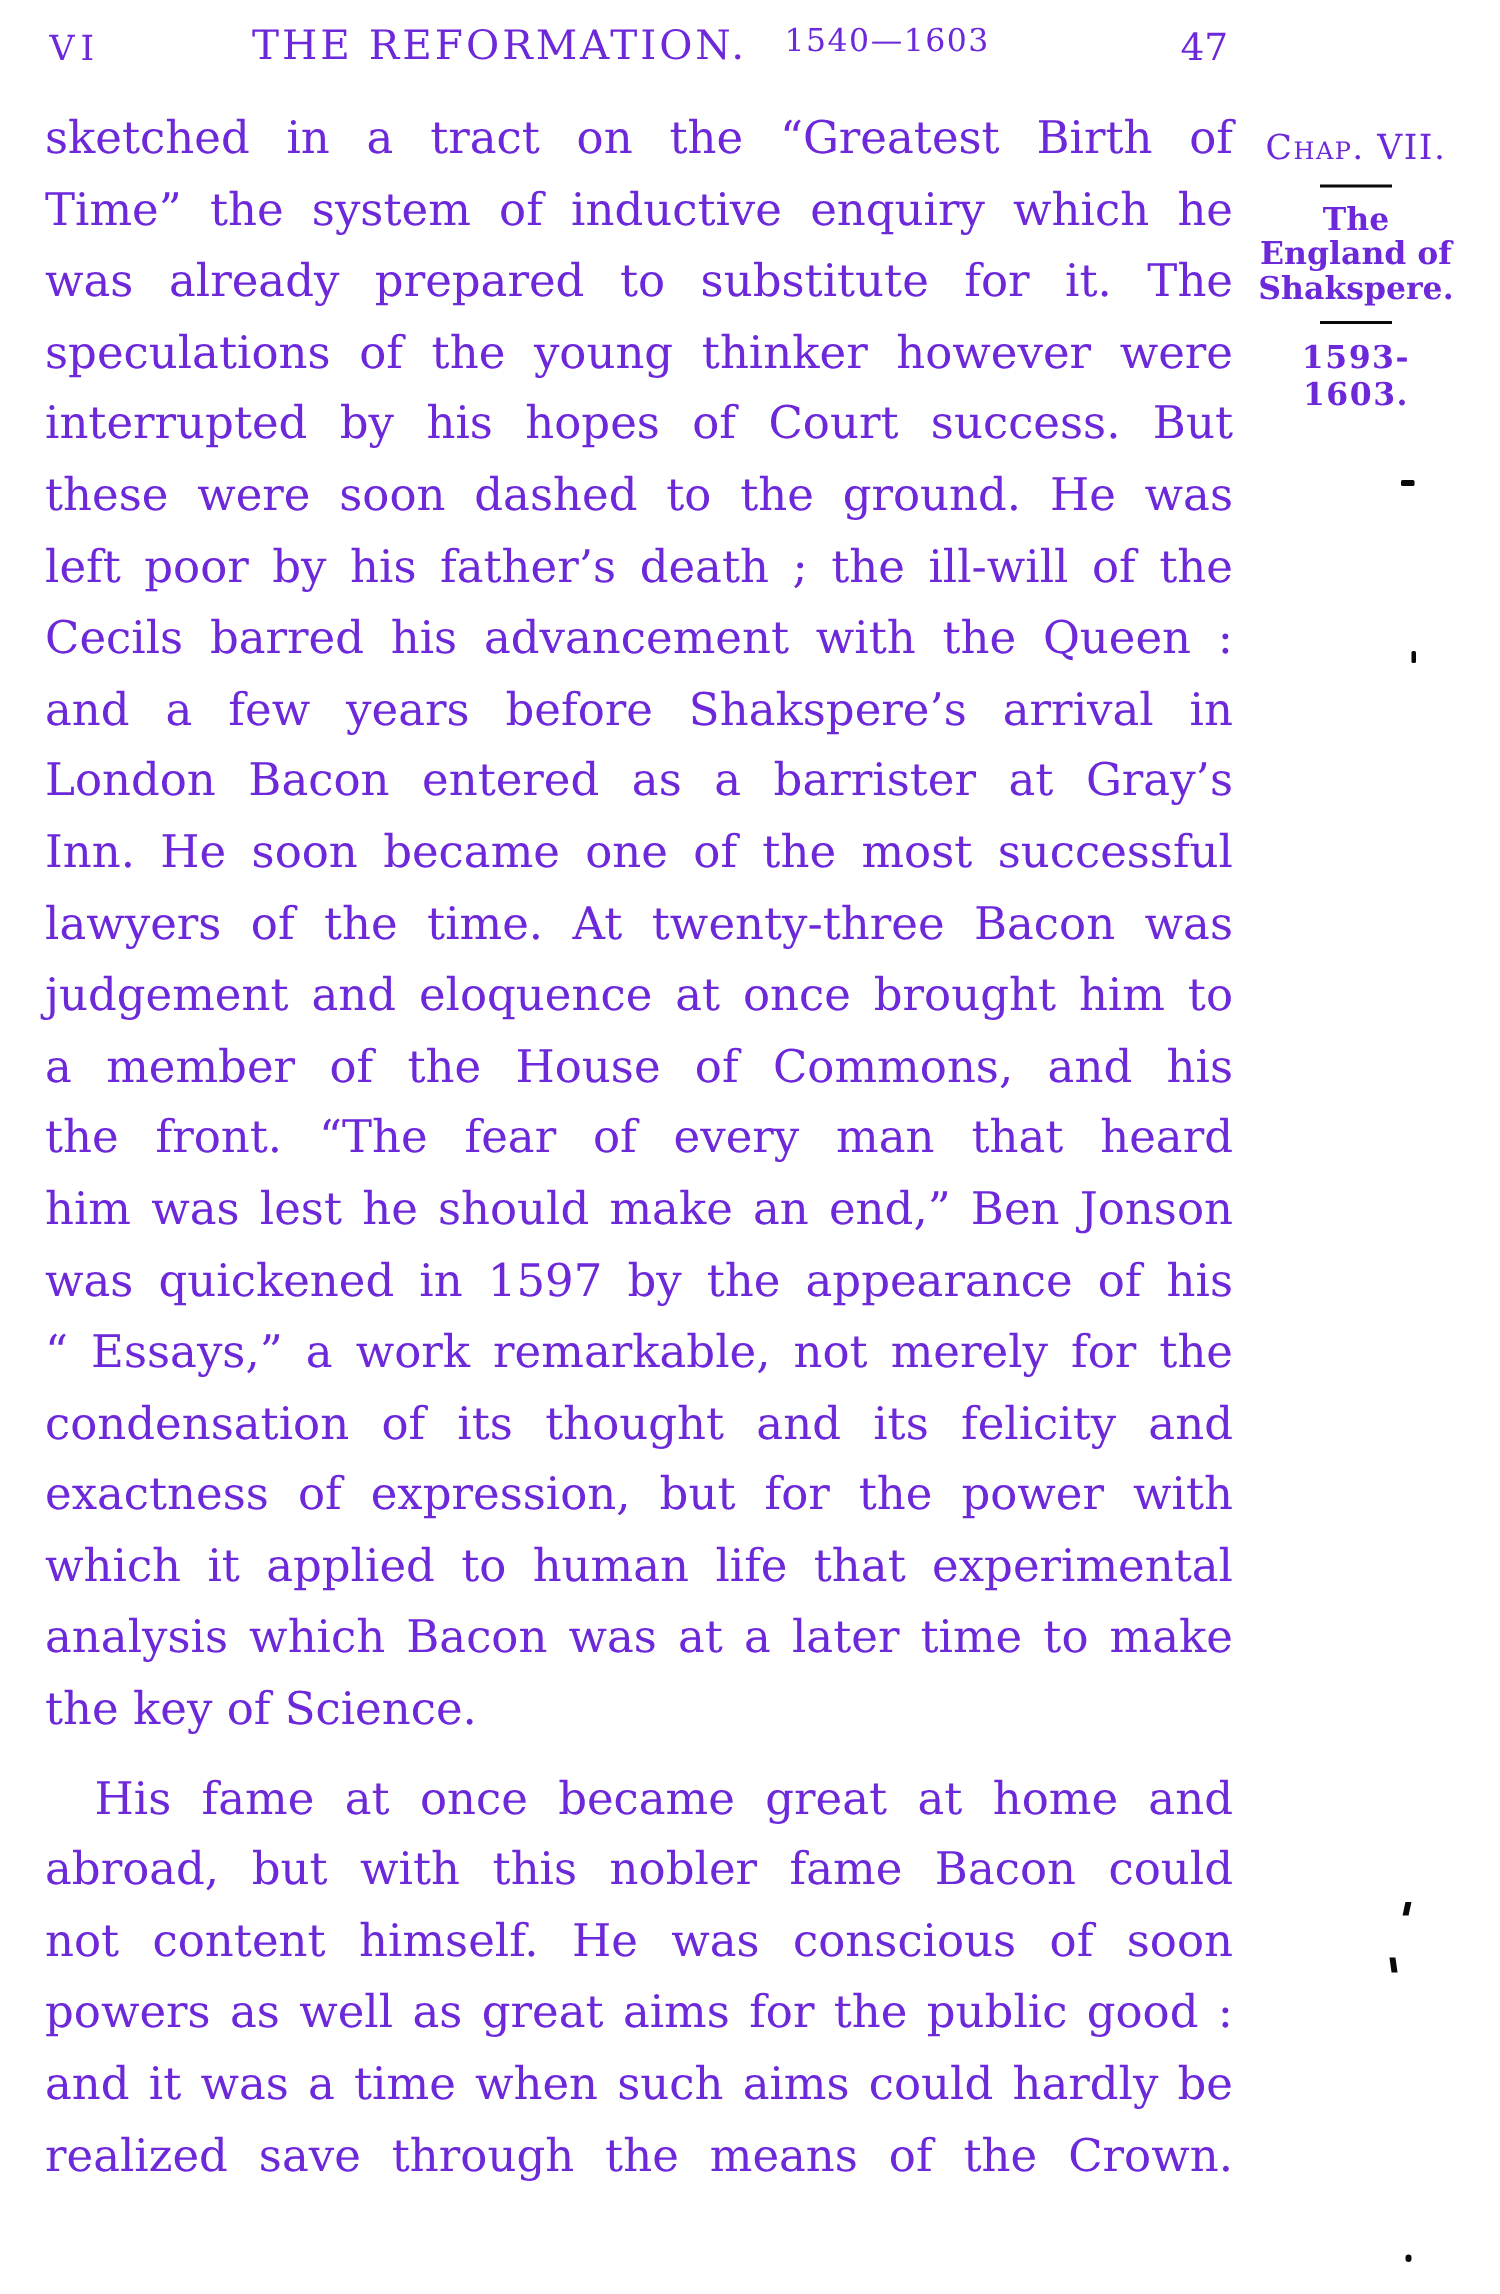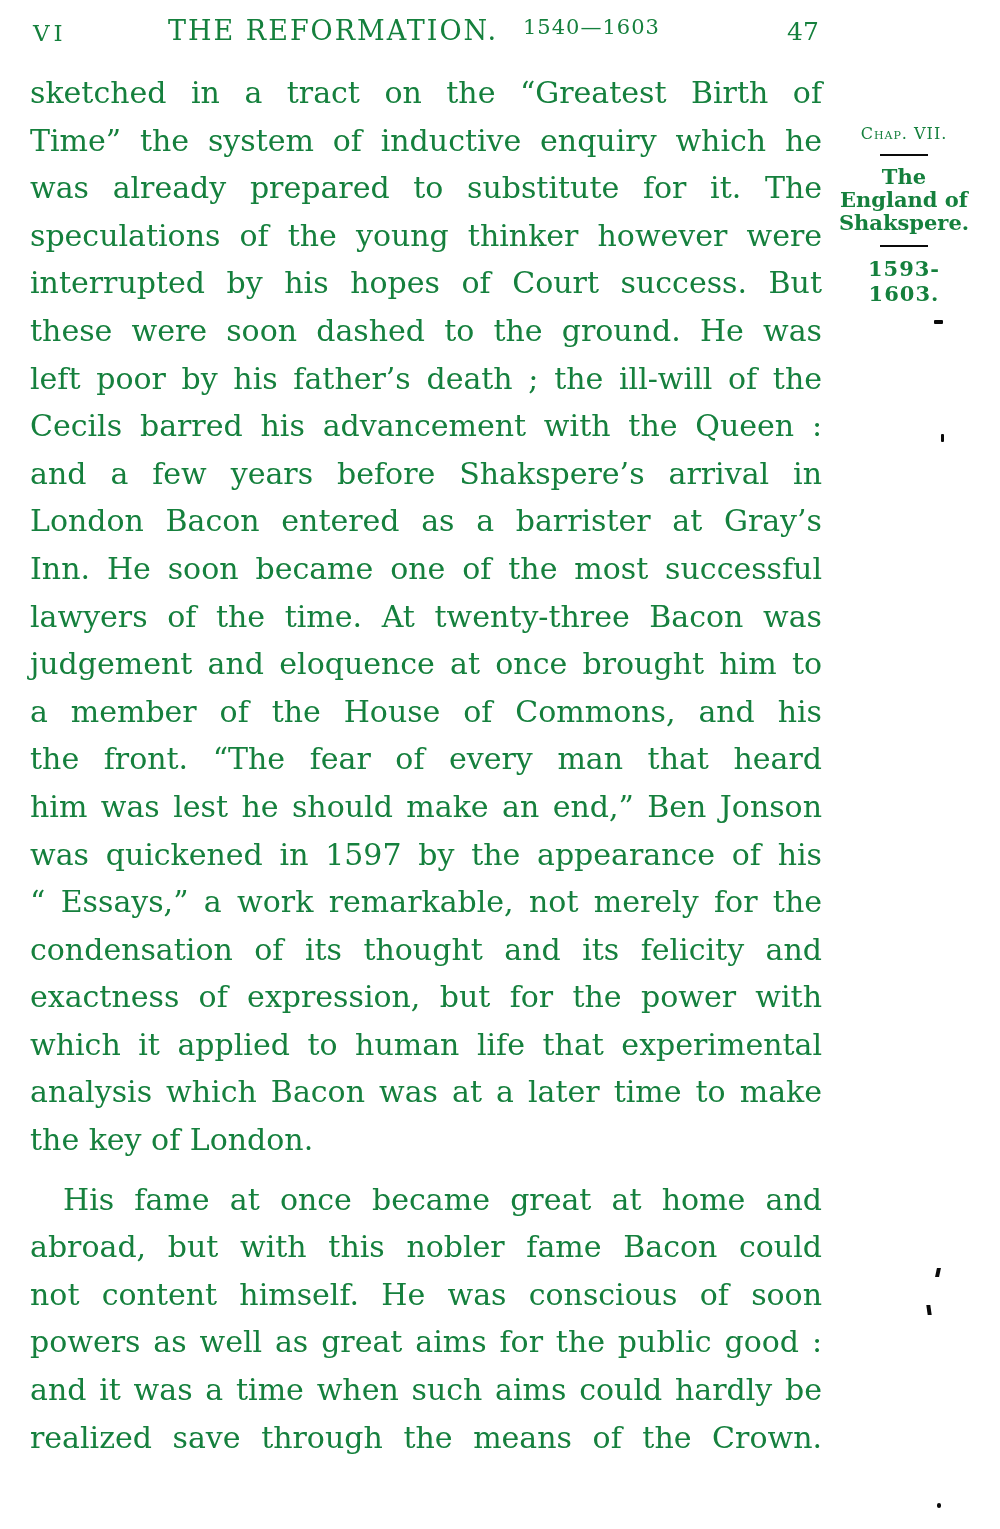--- a/index.html
+++ b/index.html
@@ -5,21 +5,21 @@
   html, body {
     margin: 0;
     padding: 0;
     background: #ffffff;
   }
   .page {
     position: relative;
     width: 1000px;
     height: 1529px;
     background: #ffffff;
-    color: #15803d;
+    color: #6d28d9;
     font-family: "DejaVu Serif", "Liberation Serif", serif;
     overflow: hidden;
   }
 
   
   .running-header span { position: absolute; white-space: nowrap; }
   .folio-roman {
     left: 33px; top: 20px;
     font-size: 23px; letter-spacing: 4px;
   }
@@ -61,24 +61,23 @@
 
   
   .sidenotes {
     position: absolute;
     left: 838px; top: 86px;
     width: 132px;
     text-align: center;
   }
   .sidenote-chapter {
     font-variant: small-caps;
-    font-size: 16px;
+    font-size: 23px;
     letter-spacing: 1px;
     white-space: nowrap;
-    margin-top: 38px;
   }
   .sidenote-rule {
     width: 48px;
     border: 0;
     border-top: 2px solid #0a0a0a;
     margin: 11px auto 9px auto;
   }
   .sidenote-title {
     font-weight: bold;
     font-size: 21px;
@@ -130,21 +129,21 @@
       <div class="text-line">judgement and eloquence at once brought him to</div>
       <div class="text-line">a member of the House of Commons, and his</div>
       <div class="text-line">the front.  “The fear of every man that heard</div>
       <div class="text-line">him was lest he should make an end,” Ben Jonson</div>
       <div class="text-line">was quickened in 1597 by the appearance of his</div>
       <div class="text-line">“ Essays,” a work remarkable, not merely for the</div>
       <div class="text-line">condensation of its thought and its felicity and</div>
       <div class="text-line">exactness of expression, but for the power with</div>
       <div class="text-line">which it applied to human life that experimental</div>
       <div class="text-line">analysis which Bacon was at a later time to make</div>
-      <div class="text-line para-end">the key of London.</div>
+      <div class="text-line para-end">the key of Science.</div>
       <div class="text-line indent">His fame at once became great at home and</div>
       <div class="text-line">abroad, but with this nobler fame Bacon could</div>
       <div class="text-line">not content himself.  He was conscious of soon</div>
       <div class="text-line">powers as well as great aims for the public good :</div>
       <div class="text-line">and it was a time when such aims could hardly be</div>
       <div class="text-line">realized save through the means of the Crown.</div>
     </div>
 
   <aside class="sidenotes">
     <div class="sidenote-chapter">Chap. VII.</div>

